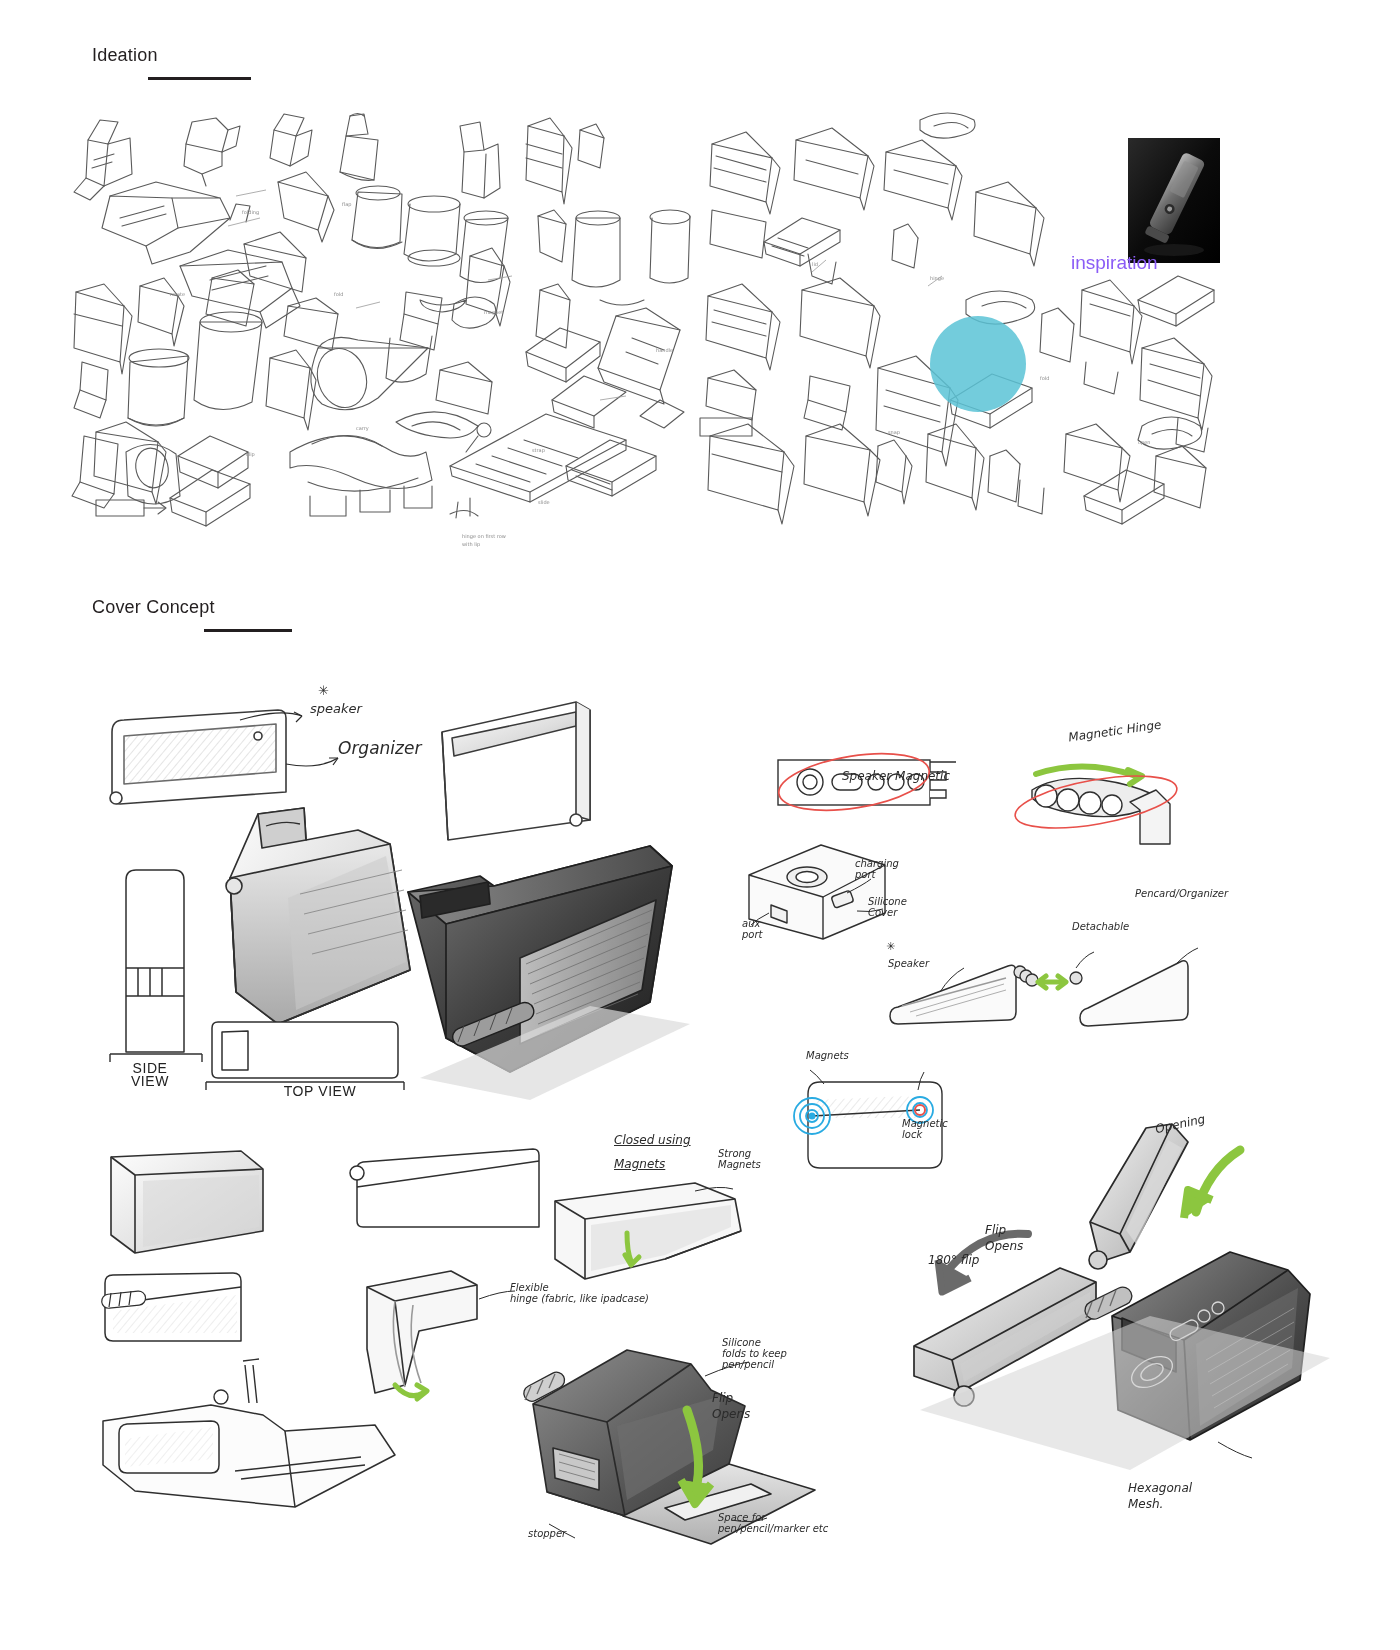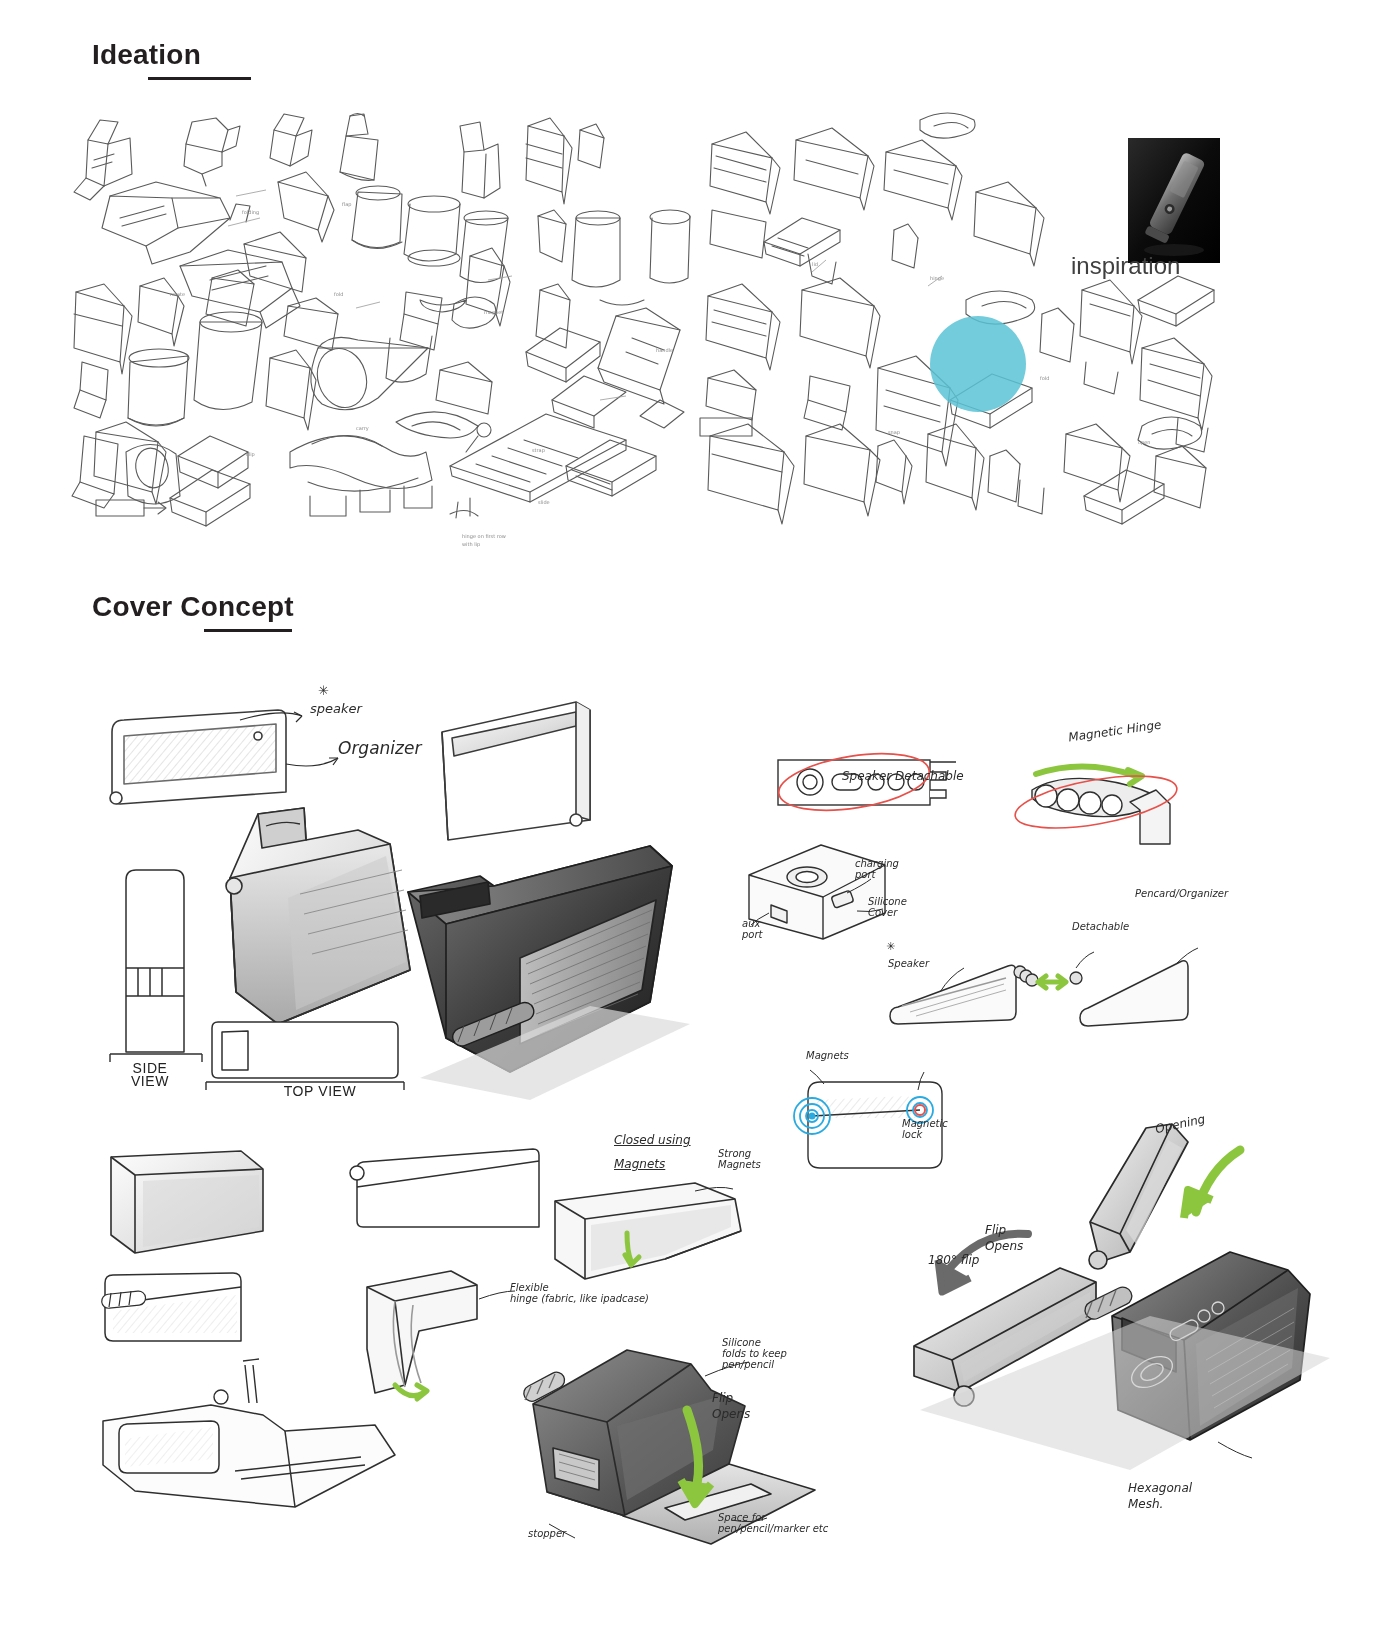--- a/index.html
+++ b/index.html
@@ -5,39 +5,39 @@
   html,body{margin:0;padding:0;}
   body{
     width:1400px;height:1650px;background:#ffffff;
     font-family:"Liberation Sans", sans-serif;
     position:relative;overflow:hidden;
   }
   .page{position:relative;width:1400px;height:1650px;}
 
   
   .sec-head{position:absolute;font-weight:bold;color:#231f20;letter-spacing:.2px;}
-  .sec-head .txt{font-size:28px;line-height:30px;font-weight:700;}
+  .sec-head .txt{font-size:18px;line-height:30px;font-weight:400;}
   .sec-rule{position:absolute;height:3px;background:#231f20;}
 
   
   .sk{position:absolute;}
   .sk svg{display:block;overflow:visible;}
 
   
   .hand{
     position:absolute;
     font-family:"DejaVu Sans", sans-serif;
     color:#2b2b2b;font-size:12px;line-height:13px;
     white-space:pre;
   }
   .hand.sm{font-size:10px;line-height:11px;}
   .hand.cap{font-family:"Liberation Sans",sans-serif;font-size:14px;letter-spacing:.6px;color:#222;text-align:center;}
 
   .insp-img{position:absolute;background:#0a0a0a;overflow:hidden;}
-  .insp-label{position:absolute;font-family:"Liberation Sans",sans-serif;font-size:24px;color:#404040;}
+  .insp-label{position:absolute;font-family:"Liberation Sans",sans-serif;font-size:19px;color:#8b5cf6;}
 
   .cyan-blob{position:absolute;border-radius:50%;background:#5bc3d6;opacity:.85;}
 </style>
 </head>
 <body>
 
 <div class="page">
 
   <div class="sec-head" style="left:92px;top:40px;">
     <div class="txt">Ideation</div>
@@ -478,21 +478,21 @@
           <circle cx="40" cy="82" r="7"></circle>
         <rect x="62" y="74" width="30" height="16" rx="8"></rect>
         <circle cx="106" cy="82" r="8"></circle>
           <circle cx="126" cy="82" r="8"></circle>
           <circle cx="146" cy="82" r="8"></circle>
         <path d="M160 62 L186 62 M160 72 L176 72 L176 80 L160 80 M160 90 L176 90 L176 98 L160 98"></path>
       </g>
       <ellipse cx="84" cy="82" rx="76" ry="26" fill="none" stroke="#e8504a" stroke-width="1.7" transform="rotate(-9 84 82)"></ellipse>
     </svg>
   </div>
-  <div class="hand" style="left:842px;top:770px;font-style:italic;">Speaker Detachable</div>
+  <div class="hand" style="left:842px;top:770px;font-style:italic;">Speaker Magnetic</div>
 
   <div class="sk" style="left:1010px;top:718px;">
     <svg width="220" height="130" viewBox="0 0 220 130">
       <g stroke="#2f2f2f" stroke-width="1.4" fill="#fff" stroke-linejoin="round">
         <path d="M22 72 q26 -16 70 -10 q28 4 50 14 q10 6 0 12 q-32 16 -76 8 q-34 -6 -44 -16 Z" fill="#ededed"></path>
         <circle cx="36" cy="78" r="11"></circle>
           <circle cx="58" cy="82" r="11"></circle>
           <circle cx="80" cy="85" r="11"></circle>
           <circle cx="102" cy="87" r="10"></circle>
         <path d="M120 84 L146 72 L160 86 L160 126 L130 126 L130 92 Z" fill="#f4f4f4"></path>

